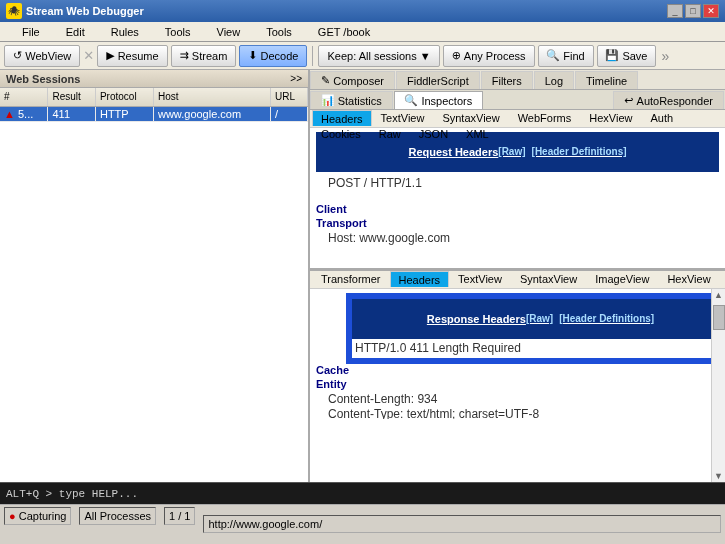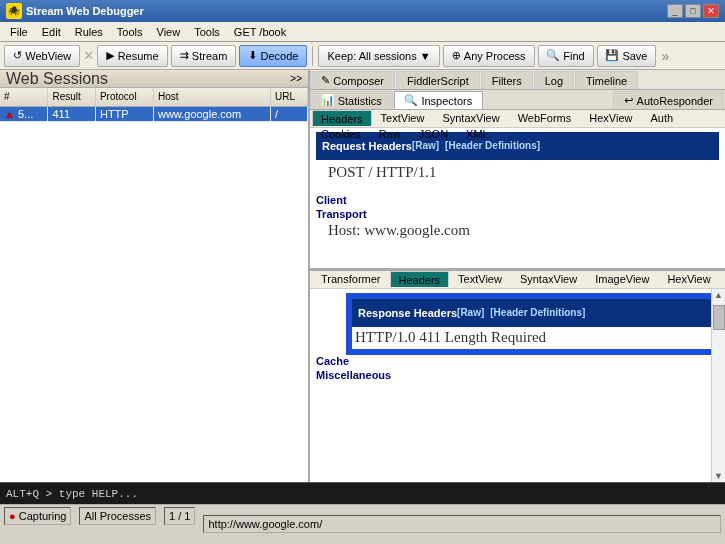--- a/index.html
+++ b/index.html
@@ -8,35 +8,35 @@
     
     .title-bar { background: linear-gradient(to bottom, #4a7bbf, #2b5ea7); color: white; padding: 3px 6px; display: flex; align-items: center; justify-content: space-between; height: 22px; }
     .title-bar-left { display: flex; align-items: center; gap: 4px; font-size: 11px; font-weight: bold; }
     .title-bar-icon { width: 16px; height: 16px; background: #ffd700; border-radius: 2px; font-size: 9px; display: flex; align-items: center; justify-content: center; color: #333; }
     .title-bar-controls { display: flex; gap: 2px; }
     .tb-btn { width: 16px; height: 14px; background: #c0c0c0; border: 1px solid #888; font-size: 9px; display: flex; align-items: center; justify-content: center; cursor: pointer; color: #333; }
     .tb-btn.close { background: #e04040; color: white; }
     
     
     .menu-bar { background: #f0ece0; border-bottom: 1px solid #999; padding: 2px 4px; display: flex; align-items: center; gap: 2px; height: 20px; }
-    .menu-item { padding: 1px 6px; cursor: pointer; font-size: 11px; color: #000; }
+    .menu-item { padding: 1px 6px; cursor: pointer; font-size: 11px; color: #000; margin-left: 12px; }
     
     
     .toolbar { background: #f0ece0; border-bottom: 1px solid #aaa; padding: 2px 4px; display: flex; align-items: center; gap: 3px; height: 28px; }
     .tool-btn { background: linear-gradient(to bottom, #fff, #ddd); border: 1px solid #aaa; padding: 2px 8px; cursor: pointer; font-size: 11px; display: flex; align-items: center; gap: 3px; height: 22px; border-radius: 2px; }
     .tool-btn.active { background: linear-gradient(to bottom, #b0d0ff, #80b0ff); border-color: #5080cc; }
     .tool-sep { width: 1px; height: 20px; background: #aaa; margin: 0 2px; }
     
     
     .main { display: flex; height: calc(544px - 22px - 20px - 28px - 24px - 22px); }
     
     
     .left-panel { width: 310px; background: white; border-right: 2px solid #aaa; display: flex; flex-direction: column; }
     .panel-header { background: linear-gradient(to bottom, #e8e0d0, #d0c8b8); border-bottom: 1px solid #aaa; padding: 2px 6px; display: flex; align-items: center; justify-content: space-between; height: 18px; }
-    .panel-title { font-size: 16px; font-weight: normal; color: #333; }
+    .panel-title { font-size: 11px; font-weight: bold; color: #333; }
     .panel-arrow { font-size: 10px; cursor: pointer; }
     
     
     .session-table { width: 100%; border-collapse: collapse; }
     .session-table th { background: linear-gradient(to bottom, #f0ece0, #ddd8c8); border-right: 1px solid #ccc; border-bottom: 1px solid #aaa; padding: 1px 4px; text-align: left; font-size: 10px; font-weight: normal; color: #000; height: 18px; }
     .session-table td { border-right: 1px solid #e8e8e8; border-bottom: 1px solid #e8e8e8; padding: 1px 4px; font-size: 11px; }
     .session-row.selected { background: #316ac5; color: white; }
     .session-row.selected td { color: white; }
     .warning-icon { color: #cc0000; font-weight: bold; }
     
@@ -44,25 +44,25 @@
     .right-panel { flex: 1; display: flex; flex-direction: column; background: #f8f6f0; }
     
     
     .tab-row { display: flex; background: #e8e4d8; border-bottom: 1px solid #aaa; height: 20px; align-items: flex-end; }
     .tab { padding: 2px 10px; font-size: 11px; cursor: pointer; border: 1px solid #ccc; border-bottom: none; background: #d8d4c8; margin-right: 1px; height: 18px; display: flex; align-items: center; gap: 3px; }
     .tab.active { background: white; border-top: 1px solid #aaa; border-left: 1px solid #aaa; border-right: 1px solid #aaa; z-index: 1; }
     
     
     .tab-row2 { display: flex; background: #f0ece0; border-bottom: 1px solid #ccc; height: 18px; align-items: flex-end; padding: 0 4px; }
     .tab2 { padding: 1px 8px; font-size: 11px; cursor: pointer; border: 1px solid transparent; height: 16px; display: flex; align-items: center; }
-    .tab2.active { background: #0f766e; border: 1px solid #ccc; border-bottom: none; }
+    .tab2.active { background: #0ea5e9; border: 1px solid #ccc; border-bottom: none; }
     
     .section-header { font-weight: bold; font-size: 11px; color: #000080; margin-bottom: 2px; }
-    .section-value { padding-left: 12px; font-size: 15px; color: #333; margin-bottom: 1px; font-family: Liberation Serif, serif; }
-    .req-header-bar { background: #0a3080; color: white; padding: 8px 6px; display: flex; justify-content: flex-start; margin-bottom: 4px; font-size: 11px; font-weight: bold; }
+    .section-value { padding-left: 12px; font-size: 12px; color: #333; margin-bottom: 1px; font-family: Liberation Sans, sans-serif; }
+    .req-header-bar { background: #0a3080; color: white; padding: 14px 6px; display: flex; justify-content: center; margin-bottom: 4px; font-size: 11px; font-weight: bold; text-decoration: underline; }
     .req-header-bar .links { color: #aaddff; font-size: 10px; display: flex; gap: 6px; }
     .req-header-bar .link { color: #aaddff; cursor: pointer; }
     
     
     .status-bar { background: #d4d0c8; border-top: 1px solid #aaa; height: 22px; display: flex; align-items: center; padding: 0 4px; gap: 8px; font-size: 11px; }
     .status-segment { border: 1px inset #aaa; padding: 1px 4px; height: 18px; display: flex; align-items: center; background: #d4d0c8; }
     
     
     .cmd-bar { background: #1a1a1a; color: #cccccc; height: 22px; display: flex; align-items: center; padding: 0 6px; font-family: 'Courier New', monospace; font-size: 11px; border-top: 1px solid #555; }
     .request-section { flex: 0 0 auto; background: white; border-bottom: 3px solid #aaa; }
@@ -307,20 +307,23 @@
               <span>Response Headers</span>
               <div class="links">
                 <span class="link">[Raw]</span>
                 <span class="link">[Header Definitions]</span>
               </div>
             </div>
             <div class="section-value" style="padding: 2px 3px; background:white;">HTTP/1.0 411 Length Required</div>
           </div>
           <br>
           <div class="section-header">Cache</div>
+          <div class="section-header">Entity</div>
+          <div class="section-value">Content-Length: 934</div>
+          <div class="section-value">Content-Type: text/html; charset=UTF-8</div>
           <div class="section-header">Miscellaneous</div>
         </div>
         <div style="width:14px; background: #f0f0f0; border-left: 1px solid #ccc; display:flex; flex-direction:column; align-items:center;">
           <div style="font-size:9px; color:#666; cursor:pointer; margin-top:1px;">▲</div>
           <div style="flex:1; width:12px; position:relative;">
             <div style="width:12px; height:25px; background:#c0c0c0; border:1px solid #999; position:absolute; top:5px;"></div>
           </div>
           <div style="font-size:9px; color:#666; cursor:pointer; margin-bottom:1px;">▼</div>
         </div>
       </div>

